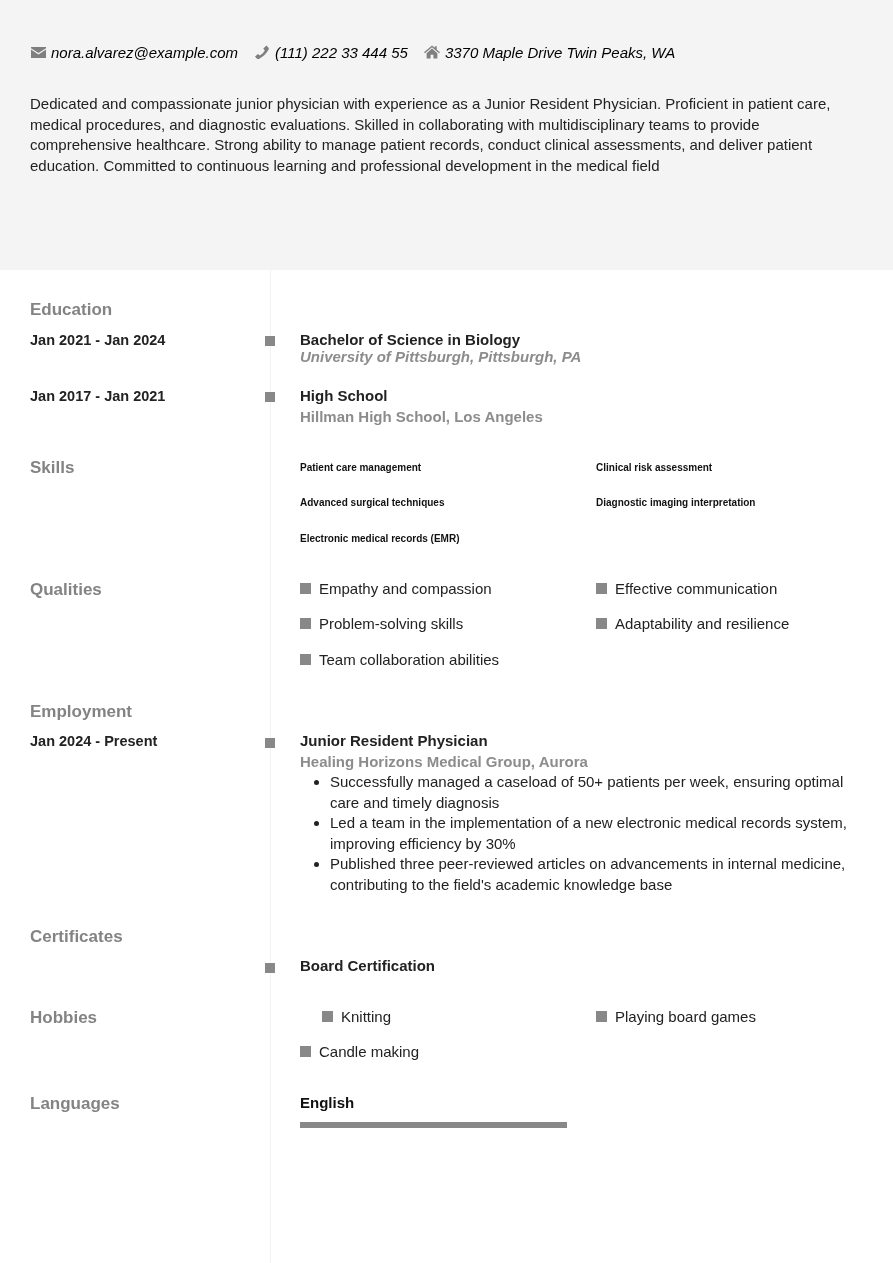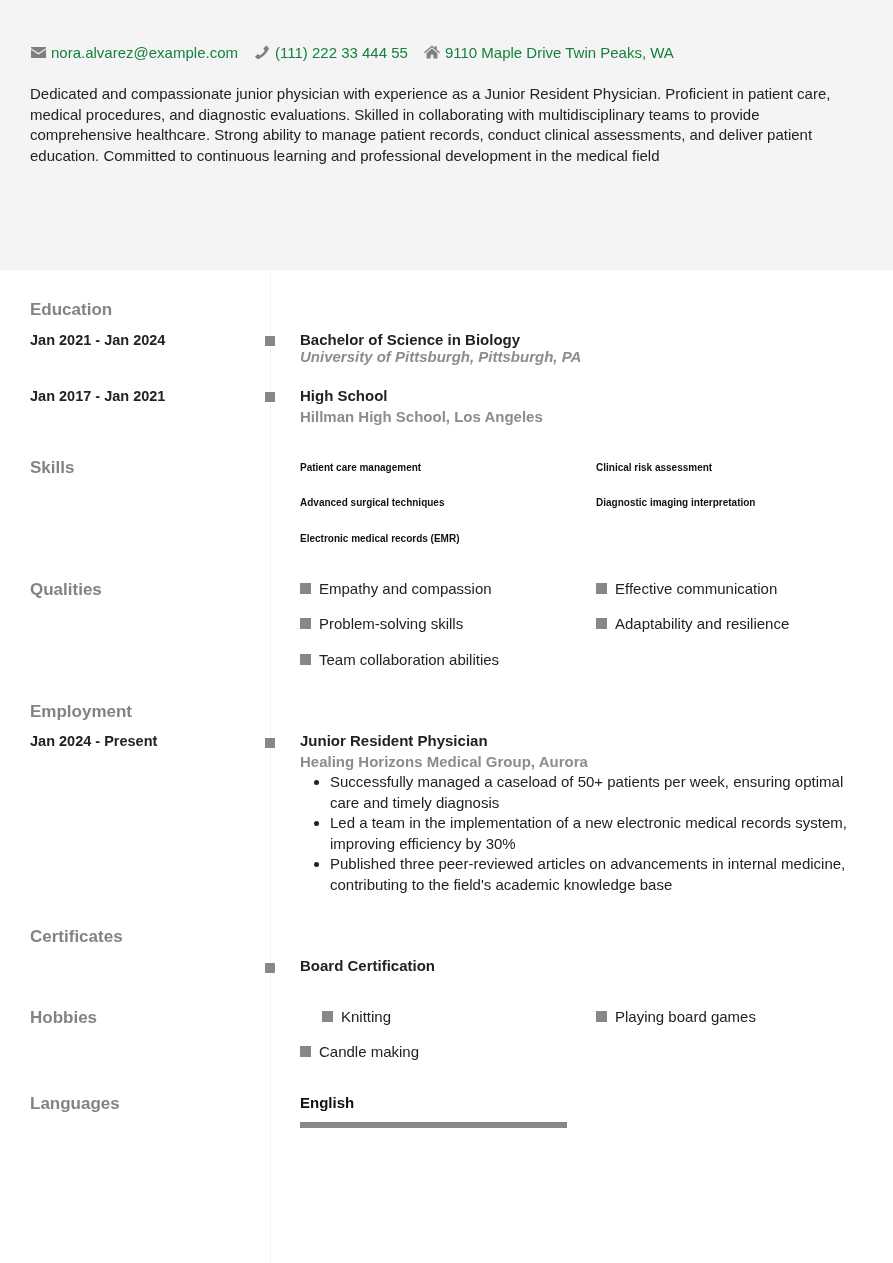--- a/index.html
+++ b/index.html
@@ -15,27 +15,27 @@
     height: 270px;
     box-sizing: border-box;
     padding: 30px 30px 0 30px;
   }
   .name {
     font-size: 40px; font-weight: bold; color: #7f7f7f;
     margin: 0; line-height: 50px; letter-spacing: 0.2px;
   }
   .contacts {
     display: flex; align-items: center; margin-top: 12px;
-    font-size: 15px; color: #15803d; height: 20px;
+    font-size: 15px; color: #000000; height: 20px; font-style: italic;
   }
   .contact { display: flex; align-items: center; margin-right: 16px; }
   .contact .ic { display: inline-flex; width: 16px; height: 14px; margin-right: 5px; align-items: center; justify-content: center; }
   .contact .ic svg { fill: #7f7f7f; }
   .summary {
-    margin-top: 22px; font-size: 15px; line-height: 20.7px; color: #222;
+    margin-top: 32px; font-size: 15px; line-height: 20.7px; color: #222;
     width: 835px;
   }
   .vline {
     position: absolute; left: 270px; top: 270px; bottom: 0;
     width: 1px; background: #f2f2f2;
   }
   .sec-title {
     position: absolute; left: 30px; font-size: 17px; font-weight: bold; color: #838383;
   }
   .date {
@@ -89,21 +89,21 @@
       </span>
       <span>(111) 222 33 444 55</span>
     </div>
     <div class="contact">
       <span class="ic">
         <svg width="17" height="14" viewBox="0 0 17 14">
             <path d="M8.5 0L0 7.3l1 1.1 7.5-6.4 7.5 6.4 1-1.1L13.5 4.3V1h-2v1.6z"></path>
             <path d="M2.8 8.2L8.5 3.4l5.7 4.8V14H10V10H7v4H2.8z"></path>
           </svg>
       </span>
-      <span>9110 Maple Drive Twin Peaks, WA</span>
+      <span>3370 Maple Drive Twin Peaks, WA</span>
     </div>
   </div>
   <div class="summary">Dedicated and compassionate junior physician with experience as a Junior Resident Physician. Proficient in patient care, medical procedures, and diagnostic evaluations. Skilled in collaborating with multidisciplinary teams to provide comprehensive healthcare. Strong ability to manage patient records, conduct clinical assessments, and deliver patient education. Committed to continuous learning and professional development in the medical field</div>
 </div>
 
 <div class="vline"></div>
 
 <div>
   <div class="sec-title" style="top:300px;">Education</div>
   <div class="date" style="top:332px;">Jan 2021 - Jan 2024</div>

